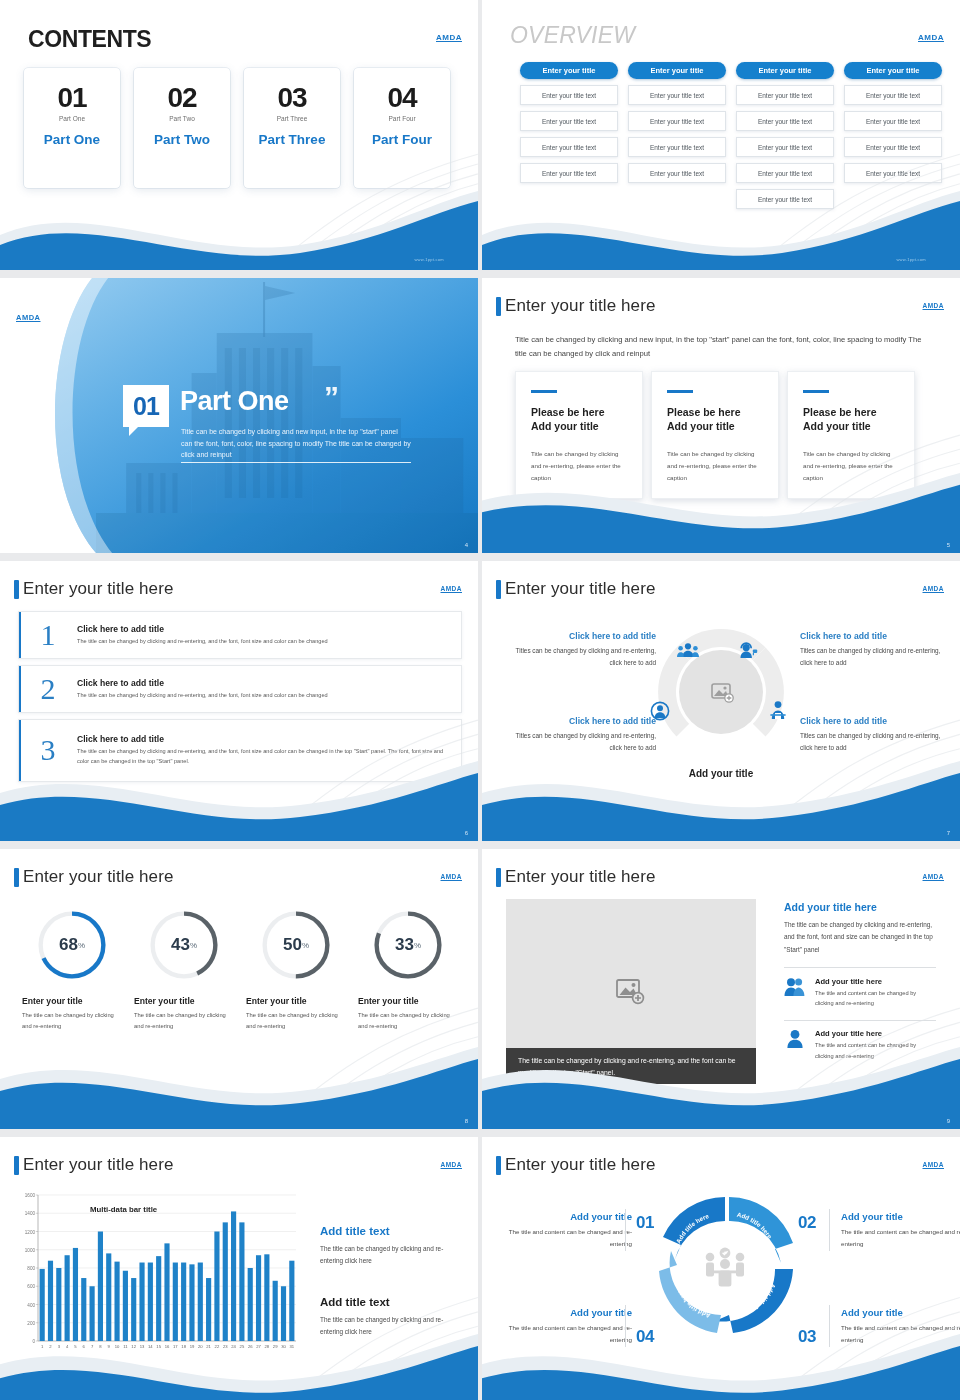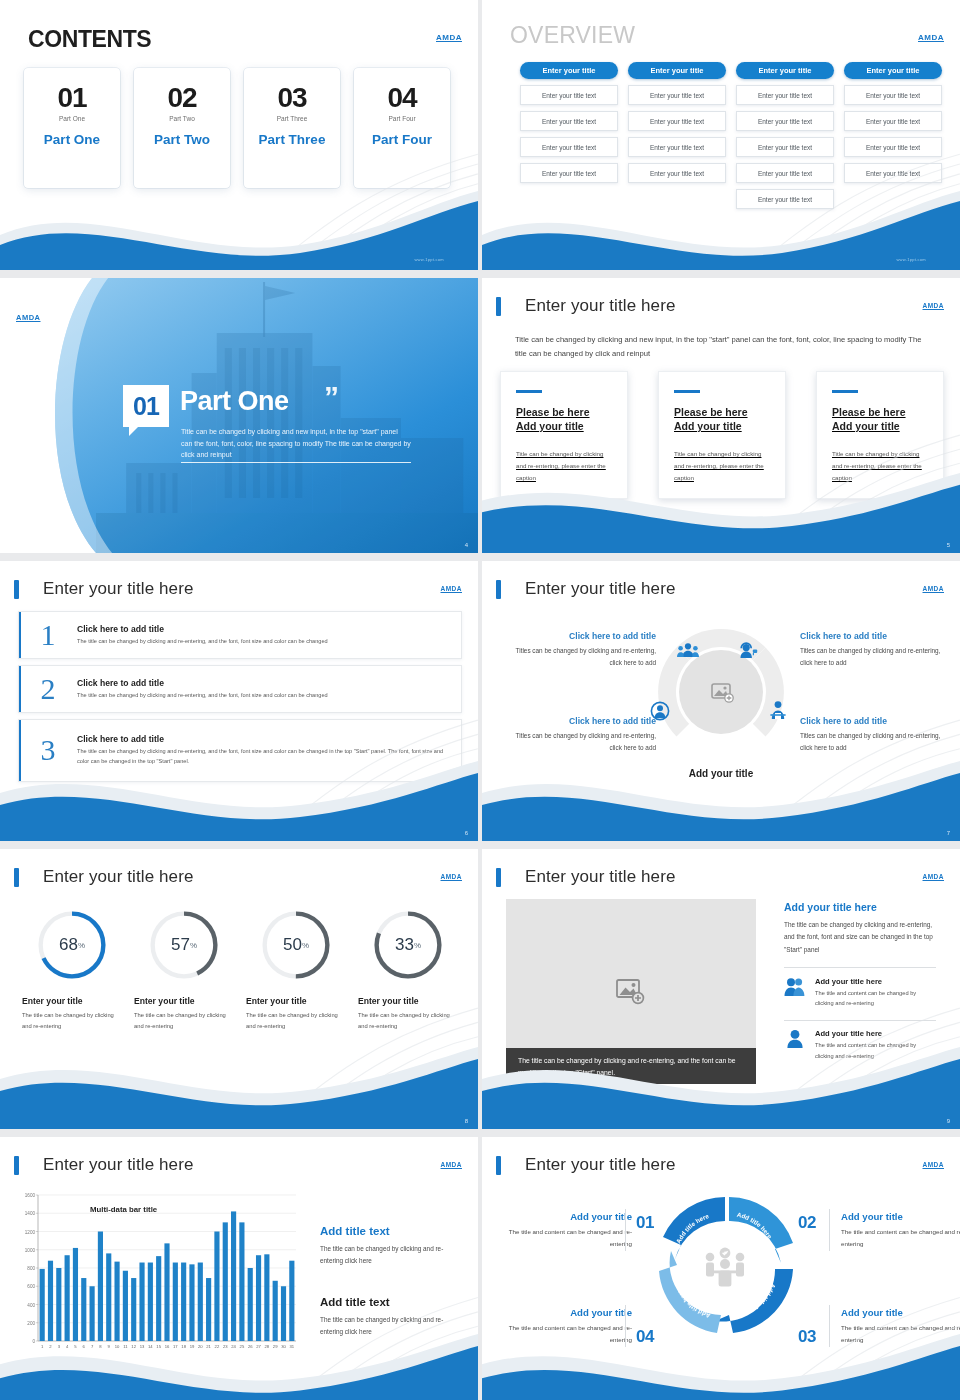--- a/index.html
+++ b/index.html
@@ -35,39 +35,39 @@
     text-decoration:underline;
   }
   .footer-url {
     position:absolute; color:#9ccaea; font-size:4px; letter-spacing:.3px;
   }
   .pagenum {
     position:absolute; right:10px; bottom:5px; color:#cfe4f5; font-size:6px;
   }
 
   
-  .title-row { position:absolute; top:18px; left:14px; display:flex; align-items:center; gap:24px; }
+  .title-row { position:absolute; top:18px; left:14px; display:flex; align-items:center; gap:4px; }
   .title-bar { width:5px; height:19px; background:#1878c8; border-radius:1px; }
   .slide-title { font-size:17px; color:#2d2d2d; font-weight:400; letter-spacing:.1px; }
 
   
   .s1-heading { position:absolute; left:28px; top:26px; font-size:23px; font-weight:bold; color:#1f1f1f; letter-spacing:-.4px; }
   .s1-cards { position:absolute; left:24px; top:68px; display:flex; gap:14px; }
   .s1-card {
     width:96px; height:120px; background:#fff;
     border-radius:4px;
     box-shadow: 0 2px 8px rgba(80,110,150,.16), 0 0 0 .6px rgba(190,205,220,.5);
     display:flex; flex-direction:column; align-items:center; padding-top:16px;
   }
   .s1-num { font-size:28px; font-weight:bold; color:#1c1c1c; letter-spacing:-1px; line-height:1; }
   .s1-sub { font-size:6.5px; color:#6e6e6e; margin-top:3px; }
   .s1-part { font-size:13.5px; font-weight:bold; color:#1878c8; margin-top:10px; }
 
   
-  .s2-heading { position:absolute; left:28px; top:22px; font-size:23px; font-weight:400; color:#c8c8c8; letter-spacing:.2px; }
+  .s2-heading { position:absolute; left:28px; top:22px; font-size:23px; font-weight:400; color:#c8c8c8; letter-spacing:.2px;font-style:italic; }
   .s2-grid { position:absolute; left:38px; top:62px; display:flex; gap:10px; }
   .s2-col { display:flex; flex-direction:column; gap:6px; width:98px; }
   .s2-pill {
     height:17px; border-radius:9px; background:#1580cd;
     color:#fff; font-size:7.5px; font-weight:bold;
     display:flex; align-items:center; justify-content:center;
     box-shadow:0 1px 3px rgba(20,90,150,.35);
   }
   .s2-box {
     height:20px; background:#fff;
@@ -92,21 +92,21 @@
     border-left:9px solid #fff; border-bottom:9px solid transparent;
   }
   .s3-badge span { font-size:25px; font-weight:bold; color:#1766b5; letter-spacing:-1px; }
   .s3-title { position:absolute; left:180px; top:108px; font-size:27px; font-weight:bold; color:#fff; letter-spacing:-.5px; }
   .s3-quote { position:absolute; left:324px; top:104px; font-size:30px; font-weight:bold; color:#ffffff; opacity:.92; line-height:1; }
   .s3-body { position:absolute; left:181px; top:148px; width:230px; font-size:7px; color:#eaf4fd; line-height:1.65; }
   .s3-rule { position:absolute; left:181px; top:184px; width:230px; height:1.2px; background:rgba(255,255,255,.85); }
 
   
   .s4-lead { position:absolute; left:33px; top:55px; width:412px; font-size:7.6px; color:#444; line-height:1.85; }
-  .s4-cards { position:absolute; left:18px; top:93px; display:flex; gap:30px;text-decoration:underline; }
+  .s4-cards { position:absolute; left:33px; top:93px; display:flex; gap:8px; }
   .s4-card {
     width:128px; height:128px; background:#fff;
     box-shadow:0 2px 7px rgba(90,110,140,.22);
     border:.5px solid #eceff2;
     padding:18px 15px 0 15px;
   }
   .s4-dash { width:26px; height:2.6px; background:#1878c8; margin-bottom:12px; }
   .s4-h { font-size:10.5px; font-weight:bold; color:#1f1f1f; line-height:1.4; }
   .s4-p { font-size:6.2px; color:#555; line-height:1.95; margin-top:14px; }
 
@@ -130,21 +130,21 @@
   .s6-ring svg{width:100%;height:100%;display:block;}
   .s6-center-title { position:absolute; left:168px; top:207px; width:142px; text-align:center; font-size:10px; font-weight:bold; color:#1f1f1f; }
   .seg-ico { position:absolute; color:#1a78c6; }
 
   
   .s7-row { position:absolute; left:22px; top:58px; display:flex; gap:12px; }
   .s7-col { width:100px; }
   .s7-donut { width:76px; height:76px; margin:0 auto; position:relative; }
   .s7-donut svg{width:100%;height:100%;display:block;}
   .s7-val { position:absolute; inset:0; display:flex; align-items:center; justify-content:center; }
-  .s7-val b { font-size:17px; font-weight:400; color:#2c3c4c; }
+  .s7-val b { font-size:17px; font-weight:700; color:#2c3c4c; }
   .s7-val i { font-size:8px; font-style:normal; color:#5a6a78; }
   .s7-h { font-size:8.6px; font-weight:bold; color:#1f1f1f; margin-top:13px; }
   .s7-p { font-size:5.8px; color:#545454; line-height:1.95; margin-top:4px; }
 
   
   .s8-img {
     position:absolute; left:24px; top:50px; width:250px; height:185px;
     background:#e4e4e4; display:flex; align-items:center; justify-content:center;
   }
   .s8-cap {
@@ -551,21 +551,21 @@
         <div class="s7-h">Enter your title</div>
         <div class="s7-p">The title can be changed by clicking and re-entering</div>
       </div>
       <div class="s7-col">
         <div class="s7-donut">
           <svg viewBox="0 0 80 80">
             <circle cx="40" cy="40" r="33" fill="none" stroke="#eceef0" stroke-width="4.6"></circle>
             <circle class="arc" cx="40" cy="40" r="33" fill="none" stroke="#5a6268" stroke-width="4.6" stroke-linecap="butt" transform="rotate(-90 40 40)" stroke-dasharray="89.15839950887833 207.34511513692635"></circle>
           </svg>
           <div class="s7-val">
-            <b>57</b>
+            <b>43</b>
               <i>%</i>
           </div>
         </div>
         <div class="s7-h">Enter your title</div>
         <div class="s7-p">The title can be changed by clicking and re-entering</div>
       </div>
       <div class="s7-col">
         <div class="s7-donut">
           <svg viewBox="0 0 80 80">
             <circle cx="40" cy="40" r="33" fill="none" stroke="#eceef0" stroke-width="4.6"></circle>

